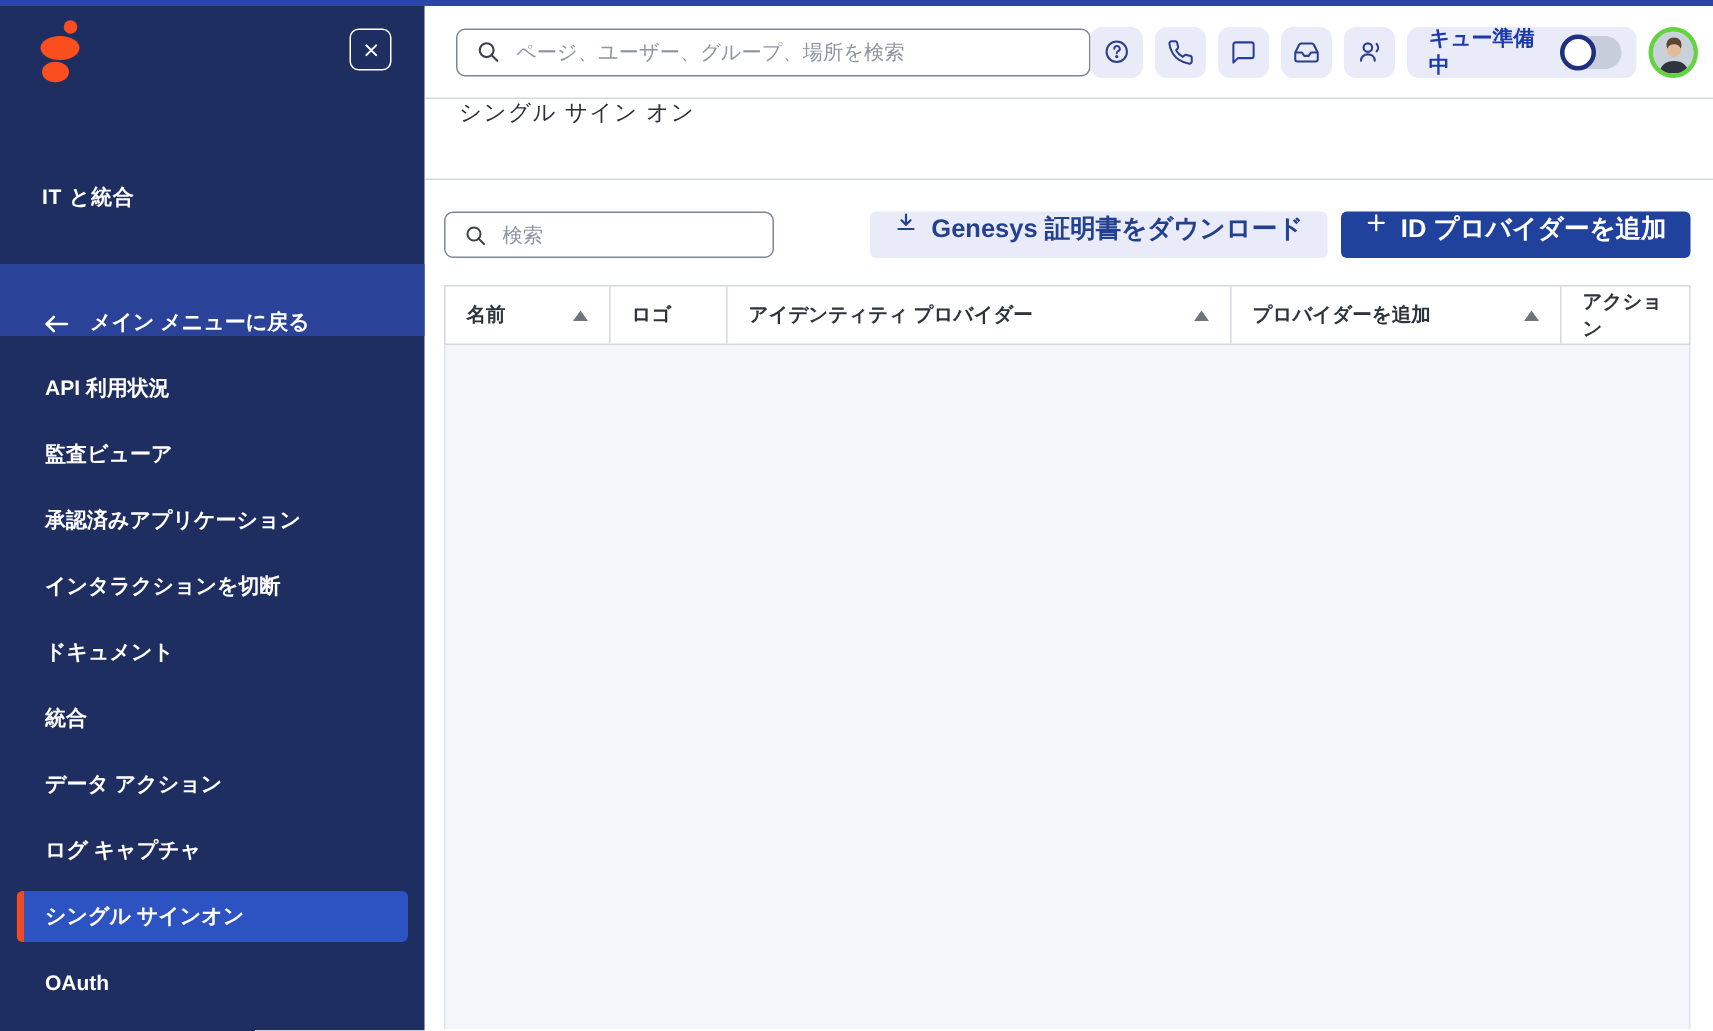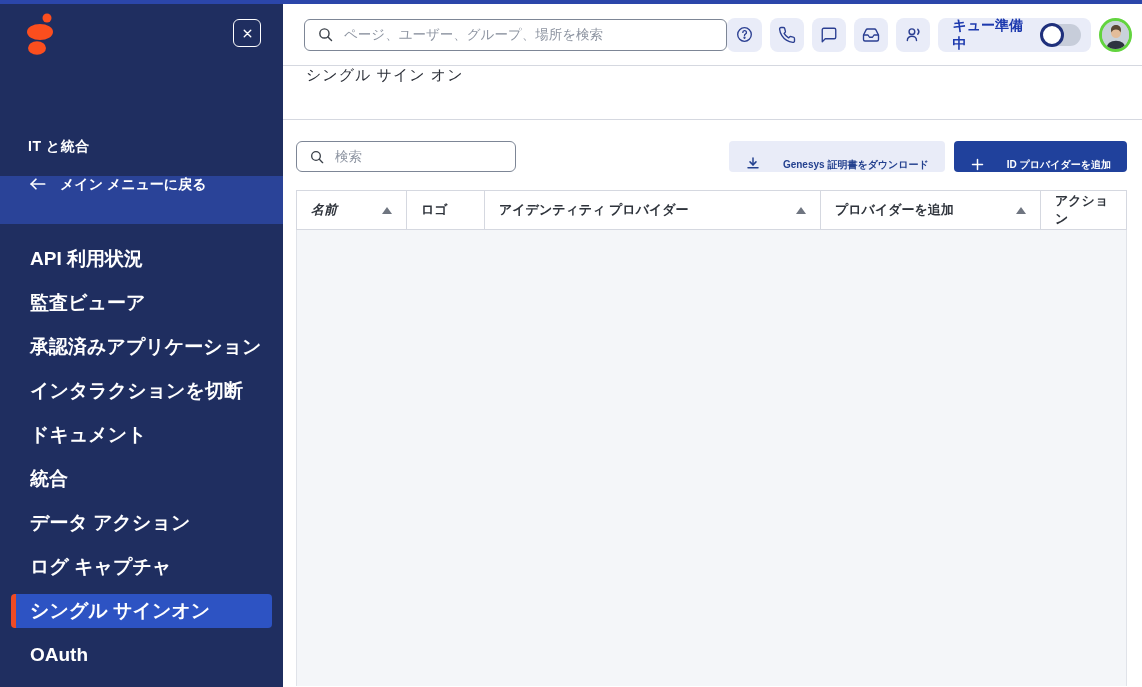--- a/index.html
+++ b/index.html
@@ -6,24 +6,24 @@
   html,body { width:1142px; height:687px; overflow:hidden; }
   body { font-family:"Liberation Sans", sans-serif; background:#fff; position:relative; }
 
   
   .top-strip { position:absolute; top:0; left:0; width:1142px; height:4px; background:#2b46aa; z-index:30; }
 
   
   .sidebar { position:absolute; left:0; top:0; width:283px; height:687px; background:#1f2e60; color:#fff; z-index:20; }
   .logo { position:absolute; left:20px; top:11px; width:42px; height:46px; }
   .close-btn { position:absolute; left:233px; top:19px; width:28px; height:28px; border:1.5px solid #fff; border-radius:6px; background:transparent; display:flex; align-items:center; justify-content:center; cursor:pointer; }
-  .section-title { position:absolute; left:28px; top:138px; font-size:14px; font-weight:bold; letter-spacing:.5px; }
-  .back-band { position:absolute; left:0; top:176px; width:283px; height:48px; background:#2a4398; display:flex; align-items:flex-start; gap:13px; padding-left:28px; font-size:14px; font-weight:bold; cursor:pointer; }
+  .section-title { position:absolute; left:28px; top:123px; font-size:14px; font-weight:bold; letter-spacing:.5px; }
+  .back-band { position:absolute; left:0; top:176px; width:283px; height:48px; background:#2a4398; display:flex; align-items:flex-end; gap:13px; padding-left:28px; font-size:14px; font-weight:bold; cursor:pointer; }
   .menu { position:absolute; left:0; top:237px; width:283px; }
-  .menu-item { height:44px; display:flex; align-items:center; padding-left:30px; font-size:19px; font-weight:bold; color:#fff; cursor:pointer; }
+  .menu-item { height:44px; display:flex; align-items:center; padding-left:30px; font-size:14px; font-weight:bold; color:#fff; cursor:pointer; }
   .menu-item.selected { height:34px; margin:5px 11px; padding-left:14px; background:#2d53c3; border-left:5px solid #ef4b25; border-radius:4px; }
 
   
   .main { position:absolute; left:283px; top:0; width:859px; height:687px; background:#fff; }
   .topbar { height:66px; border-bottom:1px solid #d5d8e0; display:flex; align-items:center; padding:4px 10px 0 21px; }
   .search-box { display:flex; align-items:center; gap:10px; border:1px solid #7d8696; border-radius:6px; height:32px; padding:0 12px; background:#fff; }
   .search-box.top { width:440px;justify-content:space-between; }
   .search-box input { border:none; outline:none; font-size:13.5px; color:#333; width:100%; background:transparent; font-family:"Liberation Sans", sans-serif; }
   .search-box input::placeholder { color:#8d94a1; }
   .topbar-right { margin-left:auto; display:flex; align-items:center; gap:8px; }
@@ -33,29 +33,29 @@
   .toggle { width:42px; height:22px; background:#c7cdda; border-radius:11px; position:relative; cursor:pointer; }
   .toggle-knob { position:absolute; left:-2px; top:-1px; width:24px; height:24px; background:#fff; border:3px solid #1f307c; border-radius:50%; }
   .avatar { width:34px; height:34px; border-radius:50%; border:3px solid #62d43e; overflow:hidden; cursor:pointer; background:#c9d2da; }
 
   .title-bar { height:54px; border-bottom:1px solid #d5d8e0; display:flex; align-items:flex-start; padding-left:23px; font-size:15px; color:#2b2f38; letter-spacing:1px; }
 
   .content { padding:21px 15px 0 13px; }
   .toolbar { display:flex; align-items:center; }
   .search-box.small { width:220px; height:31px; }
   .toolbar-right { margin-left:auto; display:flex; gap:9px; }
-  .btn { height:31px; border:none; border-radius:4px; font-weight:bold; font-size:10px; display:flex; align-items:flex-end; gap:22px; padding:0 16px; cursor:pointer; font-family:"Liberation Sans", sans-serif; }
+  .btn { height:31px; border:none; border-radius:4px; font-weight:bold; font-size:17px; display:flex; align-items:flex-start; gap:9px; padding:0 16px; cursor:pointer; font-family:"Liberation Sans", sans-serif; }
   .btn-secondary { background:#e9ecf8; color:#24418f; }
   .btn-primary { background:#20419c; color:#fff; }
 
   .table { margin-top:18px; }
   .thead { display:flex; height:40px; background:#fff; border:1px solid #d5d8e0; }
   .th { display:flex; align-items:center; padding:0 14px; font-size:13px; font-weight:bold; color:#2f343c; border-right:1px solid #d5d8e0; }
   .th:last-child { border-right:none; }
-  .th.c-name { width:110px;font-style:italic; }
+  .th.c-name { width:110px; }
   .th.c-logo { width:78px; }
   .th.c-idp { width:336px; }
   .th.c-cert { width:220px; }
   .th.c-actions { flex:1; }
   .sort-asc { margin-left:auto; width:0; height:0; border-left:5px solid transparent; border-right:5px solid transparent; border-bottom:7px solid #6f7580; }
   .tbody { height:456px; background:#f4f6f9; border-left:1px solid #e0e3e9; border-right:1px solid #e0e3e9; }
 
   svg { display:block; }
 </style>
 </head>

